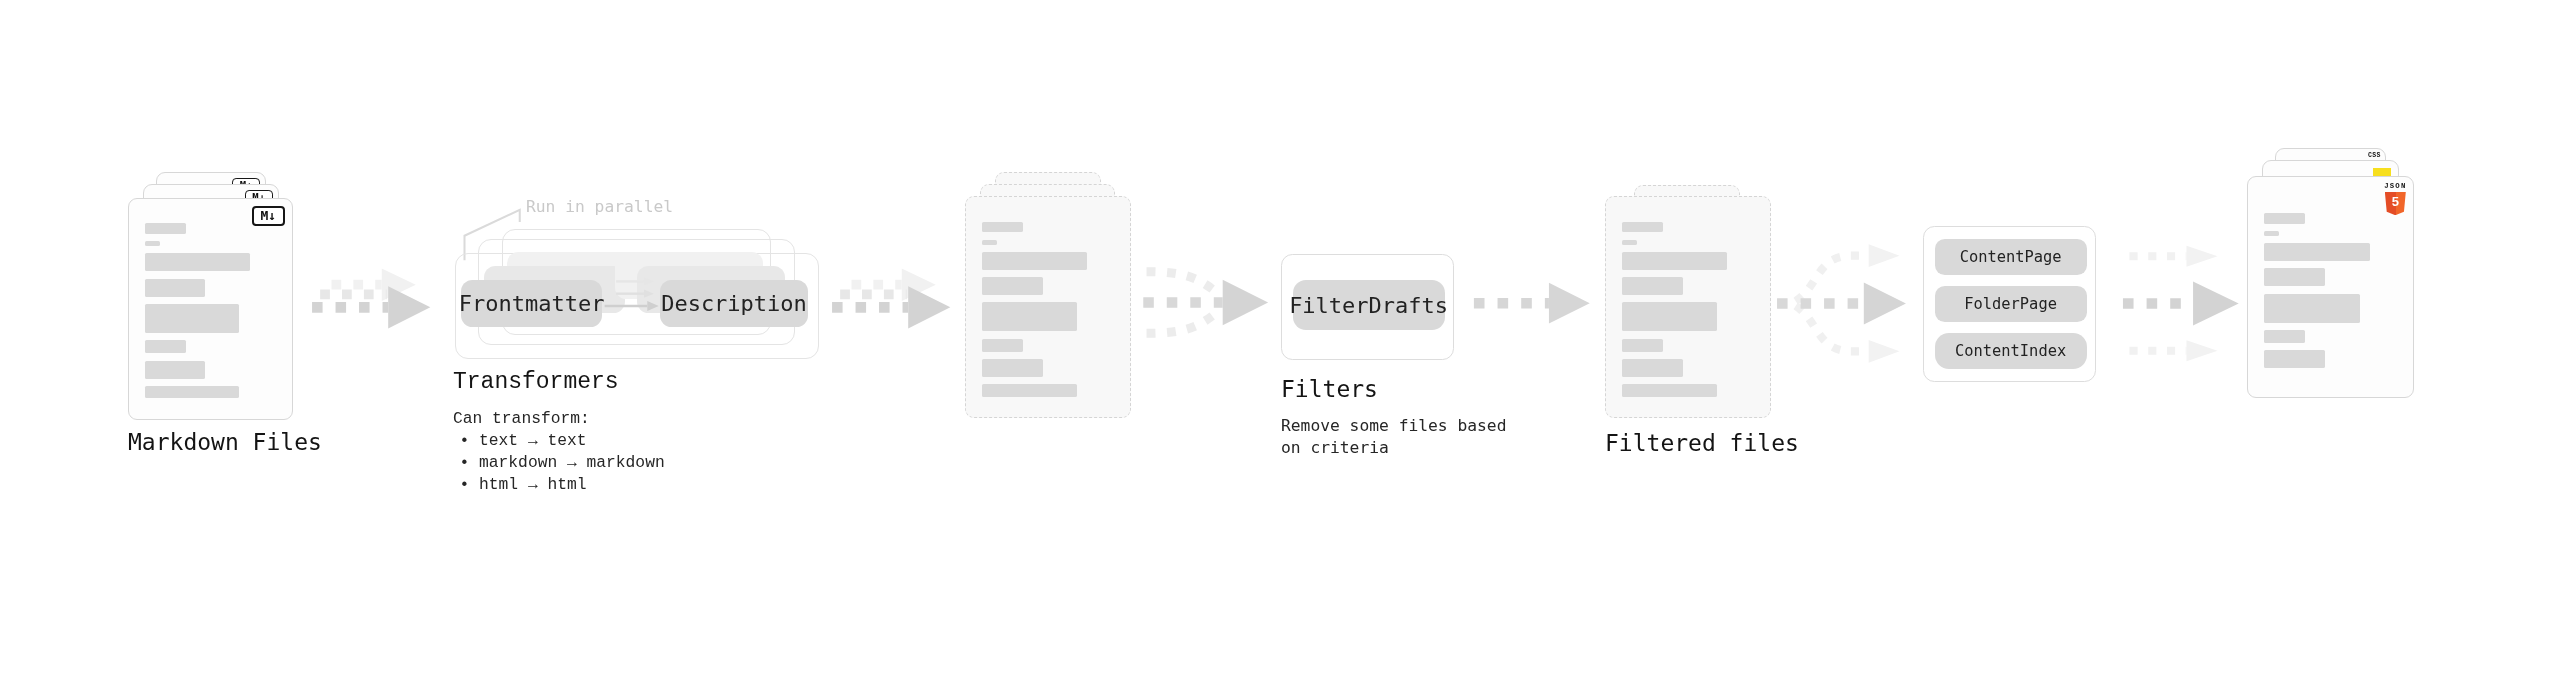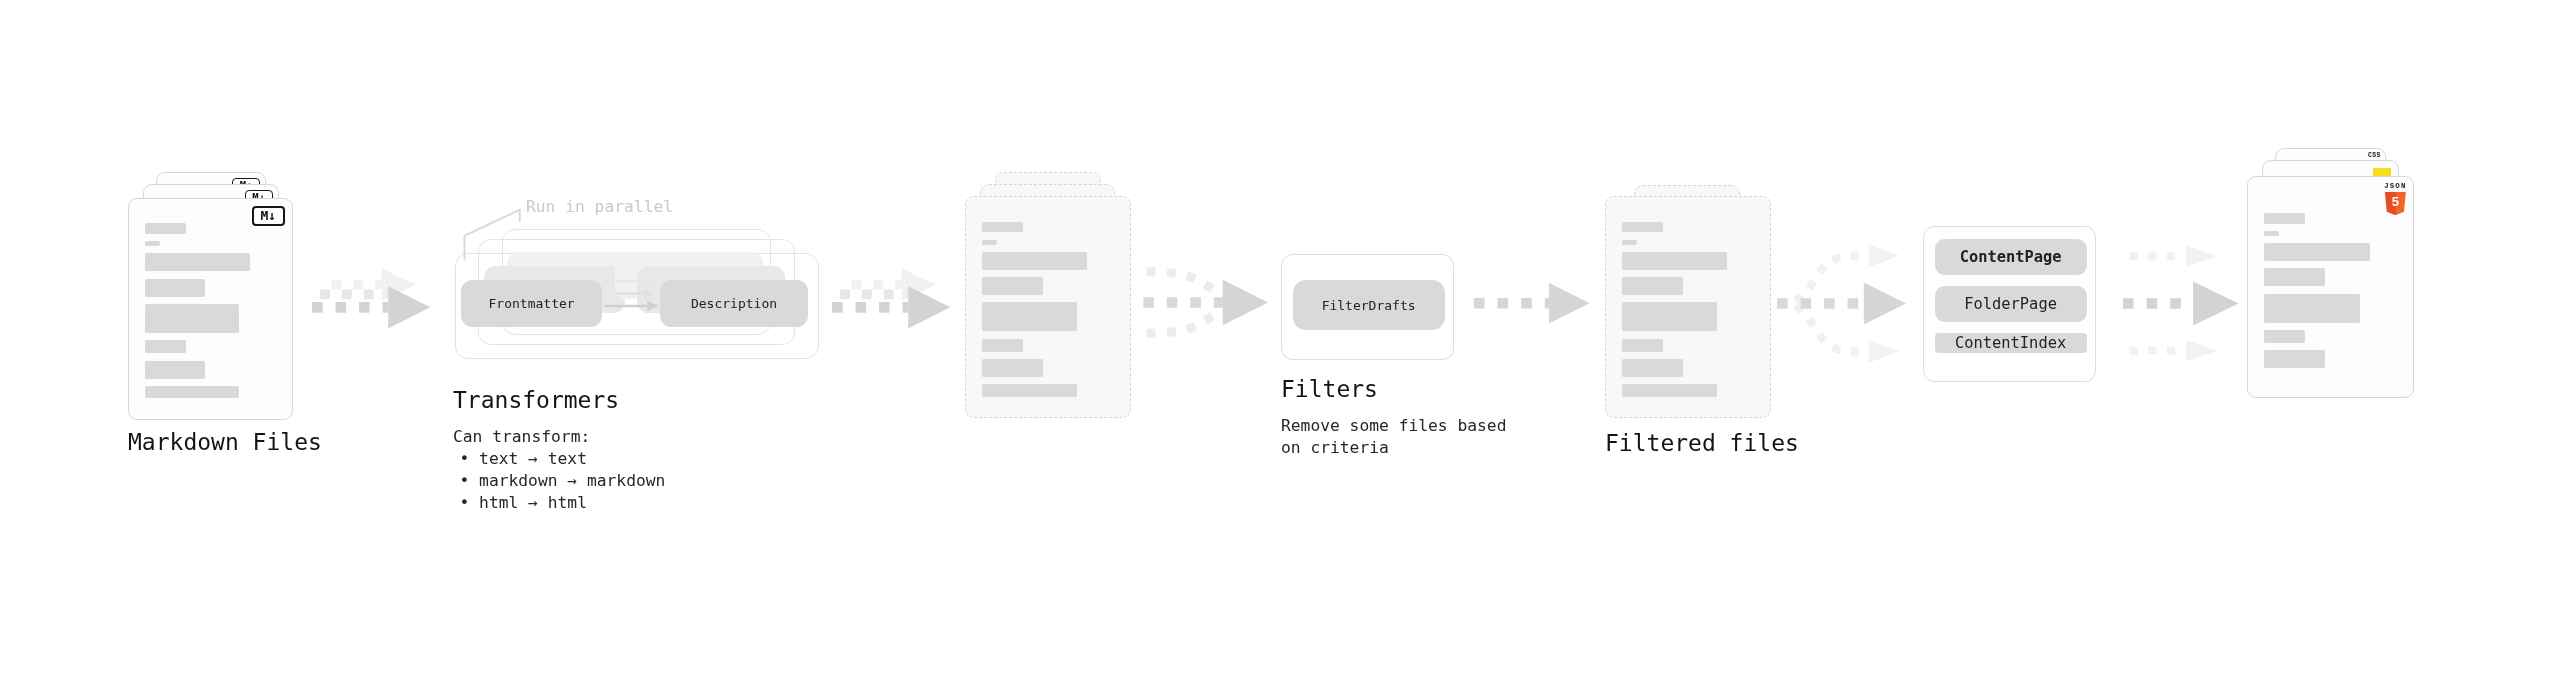--- a/index.html
+++ b/index.html
@@ -10,21 +10,21 @@
   .sheet{position:absolute;background:#fdfdfd;border:1.6px solid #d7d7d7;border-radius:9px;box-sizing:border-box;}
   .sheet.dashed{border-style:dashed;border-color:#d5d5d5;background:#f8f8f8;}
   .docbody{position:absolute;left:16.3px;right:16.3px;top:24.4px;display:flex;flex-direction:column;gap:7.3px;}
   .bar{background:#d9d9d9;border-radius:1.6px;}
   
   .mdbadge{position:absolute;right:7.3px;top:6.5px;width:33px;height:20.3px;border:2.4px solid #161616;border-radius:4.1px;
            background:#fff;color:#111;font-weight:bold;font-size:13px;line-height:16.3px;text-align:center;box-sizing:border-box;}
   .mdbadge.sm{width:28px;height:17px;font-size:10.6px;line-height:13px;border-width:1.6px;right:4.9px;top:4.9px;}
   
   .outline{position:absolute;border:1.6px solid #e4e4e4;border-radius:13px;box-sizing:border-box;}
-  .pill{position:absolute;background:#d9d9d9;border-radius:11.4px;color:#222;font-size:13px;
+  .pill{position:absolute;background:#d9d9d9;border-radius:11.4px;color:#222;font-size:22px;
         display:flex;align-items:center;justify-content:center;white-space:nowrap;}
   .pill.g1{background:#e8e8e8;}
   .pill.g2{background:#f1f1f1;}
   .panel{position:absolute;background:#ffffff;border:1.6px solid #dddddd;border-radius:11.4px;box-sizing:border-box;}
   
   .caption{position:absolute;white-space:nowrap;}
   .title{font-size:23px;line-height:28px;color:#141414;}
   .bodytext{font-size:16.3px;line-height:22px;color:#262626;margin-top:12.2px;}
   .indent{padding-left:6.5px;}
   .annotation{position:absolute;font-size:16.3px;color:#c9c9c9;white-space:nowrap;}
@@ -98,21 +98,21 @@
 
     <svg class="abs" style="left:150px;top:81px;" width="59" height="41" viewBox="0 0 72 50">
       <line x1="16" y1="9" x2="50" y2="9" stroke="#e6e6e6" stroke-width="3"></line>
       <polygon points="50,4 62,9 50,14" fill="#e6e6e6"></polygon>
       <line x1="16" y1="24" x2="50" y2="24" stroke="#e0e0e0" stroke-width="3"></line>
       <polygon points="50,19 62,24 50,29" fill="#e0e0e0"></polygon>
       <line x1="2" y1="39" x2="54" y2="39" stroke="#cfcfcf" stroke-width="3"></line>
       <polygon points="54,33 68,39 54,45" fill="#cfcfcf"></polygon>
     </svg>
   </div>
-  <div class="caption" style="left:453px;top:386px;">
+  <div class="caption" style="left:453px;top:368px;font-family:Liberation Mono, monospace;">
     <div class="title">Transformers</div>
     <div class="bodytext">
       <div>Can transform:</div>
       <div class="indent">• text → text</div>
       <div class="indent">• markdown → markdown</div>
       <div class="indent">• html → html</div>
     </div>
   </div>
 
   <svg class="abs" style="left:827px;top:262px;" width="130" height="81" viewBox="0 0 160 100">
@@ -185,23 +185,23 @@
   <svg class="abs" style="left:1773px;top:244px;" width="150" height="119" viewBox="0 0 185 146">
     <path d="M28,70 C56,52 54,16 94,14 L118,14" stroke="#f0f0f0" stroke-width="10" stroke-dasharray="10 13" fill="none"></path>
     <polygon points="118,0 156,14 118,28" fill="#f2f2f2"></polygon>
     <path d="M28,76 C56,94 54,130 94,132 L118,132" stroke="#f0f0f0" stroke-width="10" stroke-dasharray="10 13" fill="none"></path>
     <polygon points="118,118 156,132 118,146" fill="#f2f2f2"></polygon>
     <line x1="5" y1="73" x2="112" y2="73" stroke="#d8d8d8" stroke-width="13" stroke-dasharray="13 16"></line>
     <polygon points="112,47 164,73 112,99" fill="#d5d5d5"></polygon>
   </svg>
 
   <div class="panel" style="left:1923px;top:226px;width:173px;height:156px;">
-    <div class="pill" style="left:10.6px;top:12.2px;width:152px;height:36px;border-radius:9.8px;font-size:15.4px;font-weight:bold;">ContentPage</div>
+    <div class="pill" style="left:10.6px;top:12.2px;width:152px;height:36px;border-radius:9.8px;font-size:15.4px;">ContentPage</div>
     <div class="pill" style="left:10.6px;top:59px;width:152px;height:36px;border-radius:9.8px;font-size:15.4px;">FolderPage</div>
-    <div class="pill" style="left:10.6px;top:106px;width:152px;height:20px;border-radius:4px;font-size:15.4px;">ContentIndex</div>
+    <div class="pill" style="left:10.6px;top:106px;width:152px;height:36px;border-radius:14px;font-size:15.4px;">ContentIndex</div>
   </div>
 
   <svg class="abs" style="left:2118px;top:244px;" width="124" height="119" viewBox="0 0 152 146">
     <line x1="14" y1="15" x2="84" y2="15" stroke="#f1f1f1" stroke-width="10" stroke-dasharray="10 13"></line>
     <polygon points="84,2 122,15 84,28" fill="#f2f2f2"></polygon>
     <line x1="6" y1="73" x2="92" y2="73" stroke="#d3d3d3" stroke-width="13" stroke-dasharray="13 16"></line>
     <polygon points="92,46 148,73 92,100" fill="#d3d3d3"></polygon>
     <line x1="14" y1="131" x2="84" y2="131" stroke="#f1f1f1" stroke-width="10" stroke-dasharray="10 13"></line>
     <polygon points="84,118 122,131 84,144" fill="#f2f2f2"></polygon>
   </svg>

